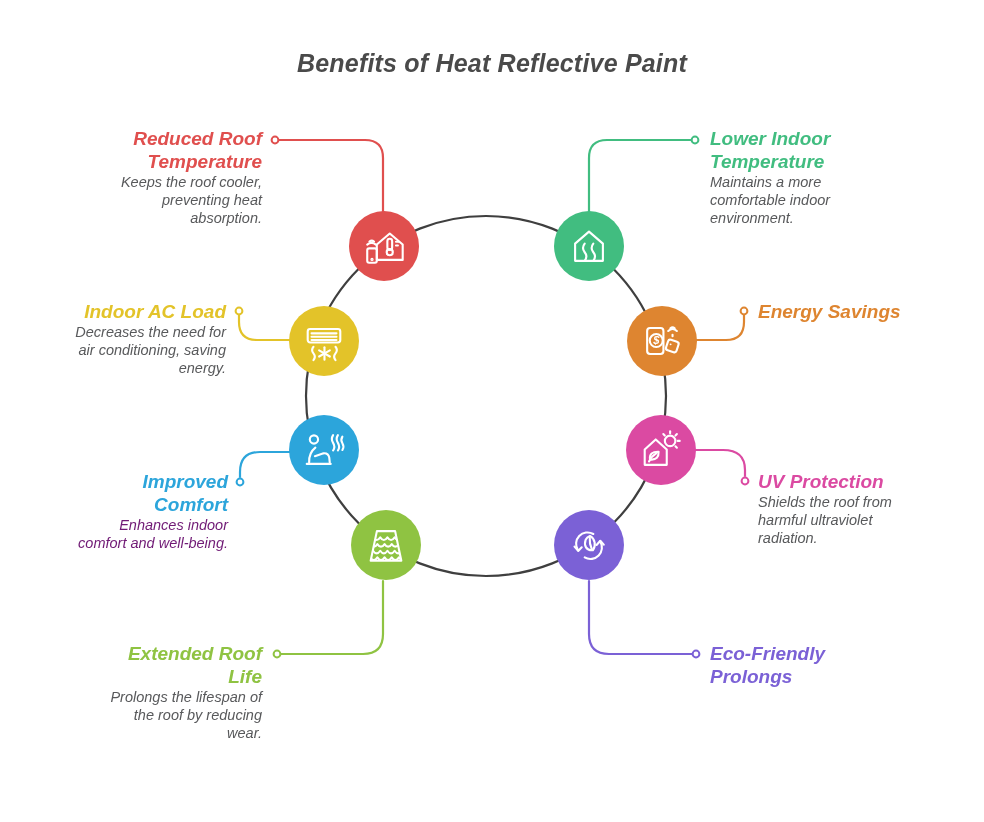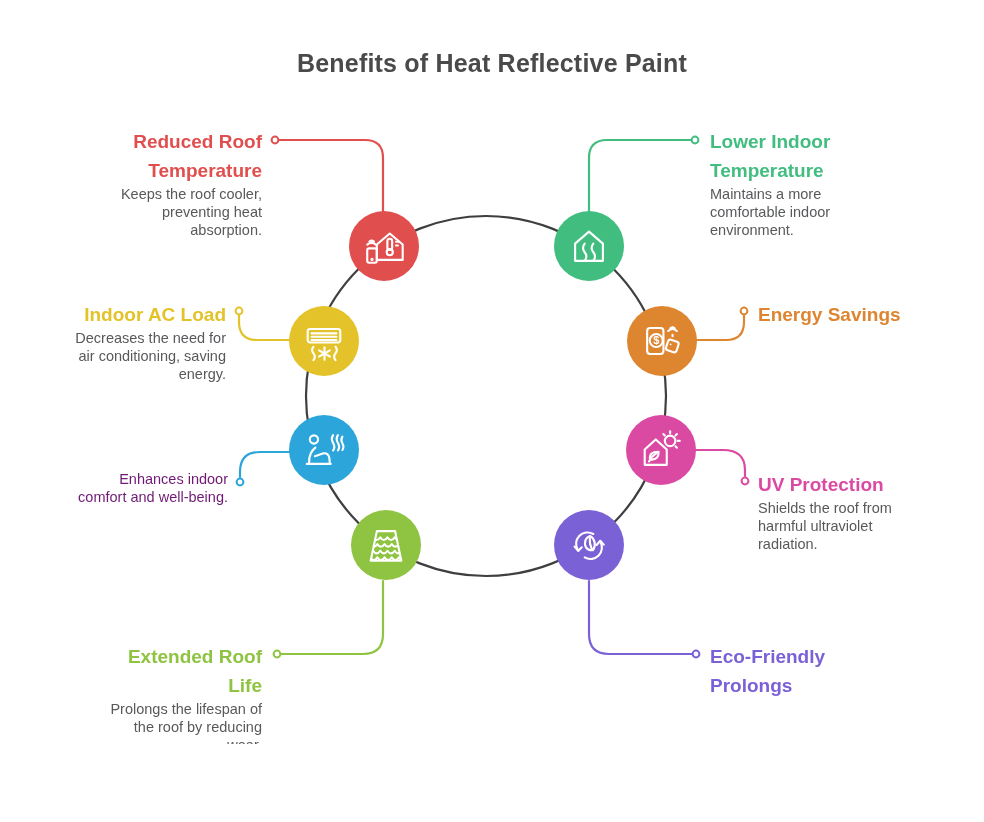--- a/index.html
+++ b/index.html
@@ -1,32 +1,32 @@
 <!DOCTYPE html>
 <html><head>
 <meta charset="utf-8">
 <style>
   html,body { margin:0; padding:0; background:#ffffff; }
   .canvas {
     position:relative; width:984px; height:744px; background:#ffffff;
-    font-family:"Liberation Sans", sans-serif; overflow:hidden;
+    font-family:"Liberation Sans", sans-serif; overflow:hidden;font-style:italic;
   }
   .main-title {
     position:absolute; top:49px; left:0; width:100%;
     text-align:center; font-size:25px; font-weight:bold; letter-spacing:.2px;
   }
   .overlay { position:absolute; left:0; top:0; z-index:1; }
   .node {
     position:absolute; width:70px; height:70px; border-radius:50%;
     display:flex; align-items:center; justify-content:center; z-index:2;
   }
   .textblock { position:absolute; z-index:3; }
   .align-right { text-align:right; }
   .align-left { text-align:left; }
-  .label { font-size:19px; font-weight:bold; line-height:29px; white-space:pre-line; }
+  .label { font-size:19px; font-weight:bold; line-height:23px; white-space:pre-line; }
   .desc  { font-size:14.5px; line-height:18px; white-space:pre-line; }
 </style>
 </head>
 <body>
 
 <div class="canvas">
 
   <div class="main-title" style="color: rgb(74, 74, 74);">Benefits of Heat Reflective Paint</div>
 
   <svg class="overlay" width="984" height="822" viewBox="0 0 984 822">
@@ -175,20 +175,22 @@
     <div class="desc" style="color: rgb(88, 89, 91);">Decreases the need for
 air conditioning, saving
 energy.</div>
   </div>
 
   <div class="textblock align-left" style="left:758px; top:300px;">
     <div class="label" style="color: rgb(222, 133, 48);">Energy Savings</div>
   </div>
 
   <div class="textblock align-right" style="right:756px; top:470px;">
+    <div class="label" style="color: rgb(44, 165, 219);">Improved
+Comfort</div>
     <div class="desc" style="color: #701a75;">Enhances indoor
 comfort and well-being.</div>
   </div>
 
   <div class="textblock align-left" style="left:758px; top:470px;">
     <div class="label" style="color: rgb(219, 74, 162);">UV Protection</div>
     <div class="desc" style="color: rgb(88, 89, 91);">Shields the roof from
 harmful ultraviolet
 radiation.</div>
   </div>

